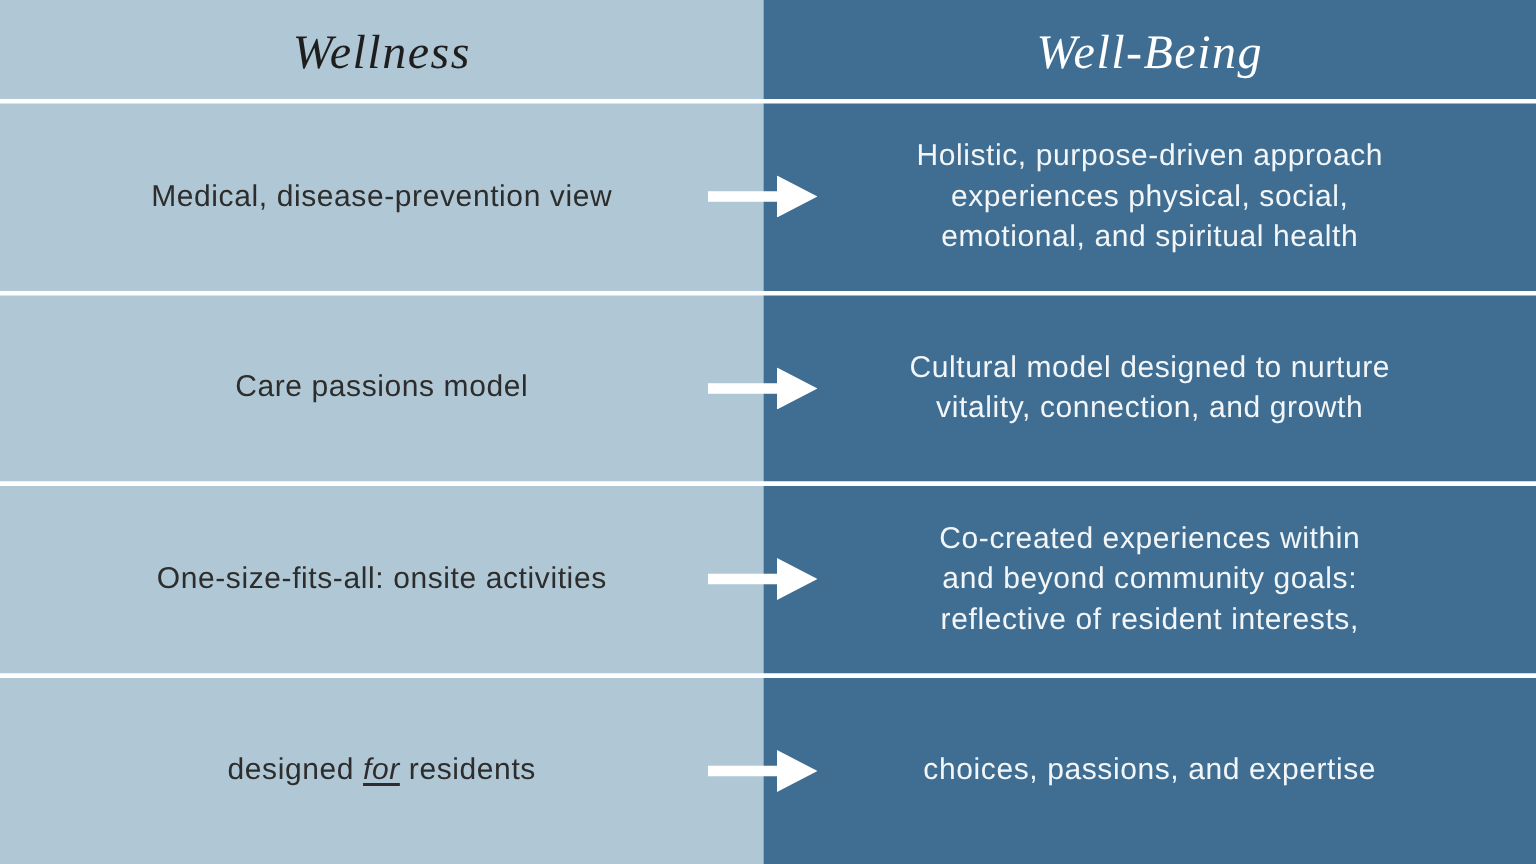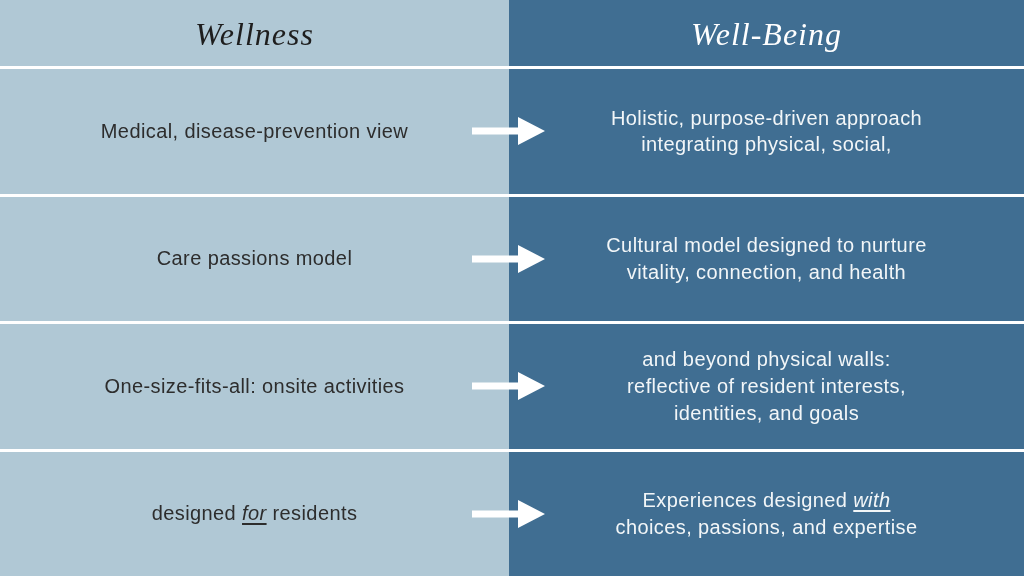--- a/index.html
+++ b/index.html
@@ -95,72 +95,72 @@
 
   <div class="row">
     <div class="cell left">
       <div class="cell-text">
           <div>Medical, disease-prevention view</div>
         </div>
     </div>
     <div class="cell right">
       <div class="cell-text">
           <div>Holistic, purpose-driven approach</div>
-          <div>integrating physical, social,</div>
+          <div>experiences physical, social,</div>
+          <div>emotional, and spiritual health</div>
         </div>
     </div>
     <svg class="arrow" viewBox="0 0 73 28" aria-hidden="true">
       <polygon points="0,10.5 46,10.5 46,0 73,14 46,28 46,17.5 0,17.5"></polygon>
     </svg>
   </div>
 
   <div class="row">
     <div class="cell left">
       <div class="cell-text">
           <div>Care passions model</div>
         </div>
     </div>
     <div class="cell right">
       <div class="cell-text">
           <div>Cultural model designed to nurture</div>
-          <div>vitality, connection, and health</div>
+          <div>vitality, connection, and growth</div>
         </div>
     </div>
     <svg class="arrow" viewBox="0 0 73 28" aria-hidden="true">
       <polygon points="0,10.5 46,10.5 46,0 73,14 46,28 46,17.5 0,17.5"></polygon>
     </svg>
   </div>
 
   <div class="row">
     <div class="cell left">
       <div class="cell-text">
           <div>One-size-fits-all: onsite activities</div>
         </div>
     </div>
     <div class="cell right">
       <div class="cell-text">
-          <div>and beyond physical walls:</div>
+          <div>Co-created experiences within</div>
+          <div>and beyond community goals:</div>
           <div>reflective of resident interests,</div>
-          <div>identities, and goals</div>
         </div>
     </div>
     <svg class="arrow" viewBox="0 0 73 28" aria-hidden="true">
       <polygon points="0,10.5 46,10.5 46,0 73,14 46,28 46,17.5 0,17.5"></polygon>
     </svg>
   </div>
 
   <div class="row">
     <div class="cell left">
       <div class="cell-text">
           <div>designed <span class="em">for</span> residents</div>
         </div>
     </div>
     <div class="cell right">
       <div class="cell-text">
-          <div>Experiences designed <span class="em">with</span></div>
           <div>choices, passions, and expertise</div>
         </div>
     </div>
     <svg class="arrow" viewBox="0 0 73 28" aria-hidden="true">
       <polygon points="0,10.5 46,10.5 46,0 73,14 46,28 46,17.5 0,17.5"></polygon>
     </svg>
   </div>
 </div>
 
 </body></html>

